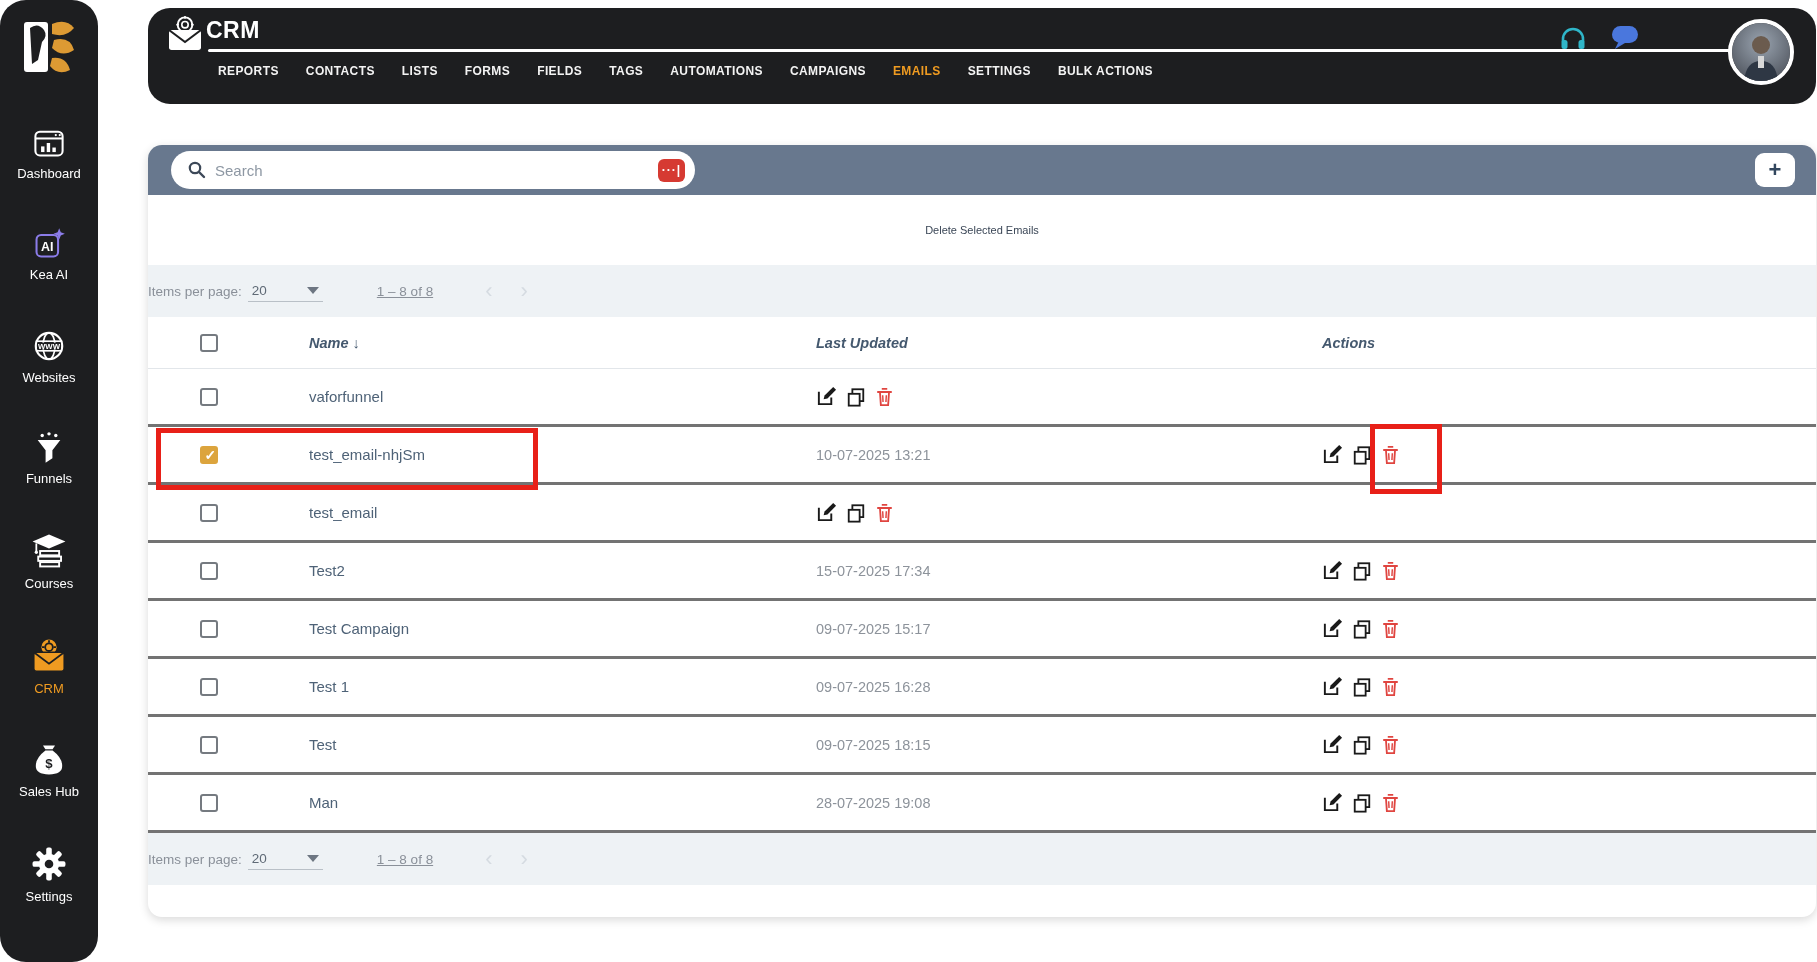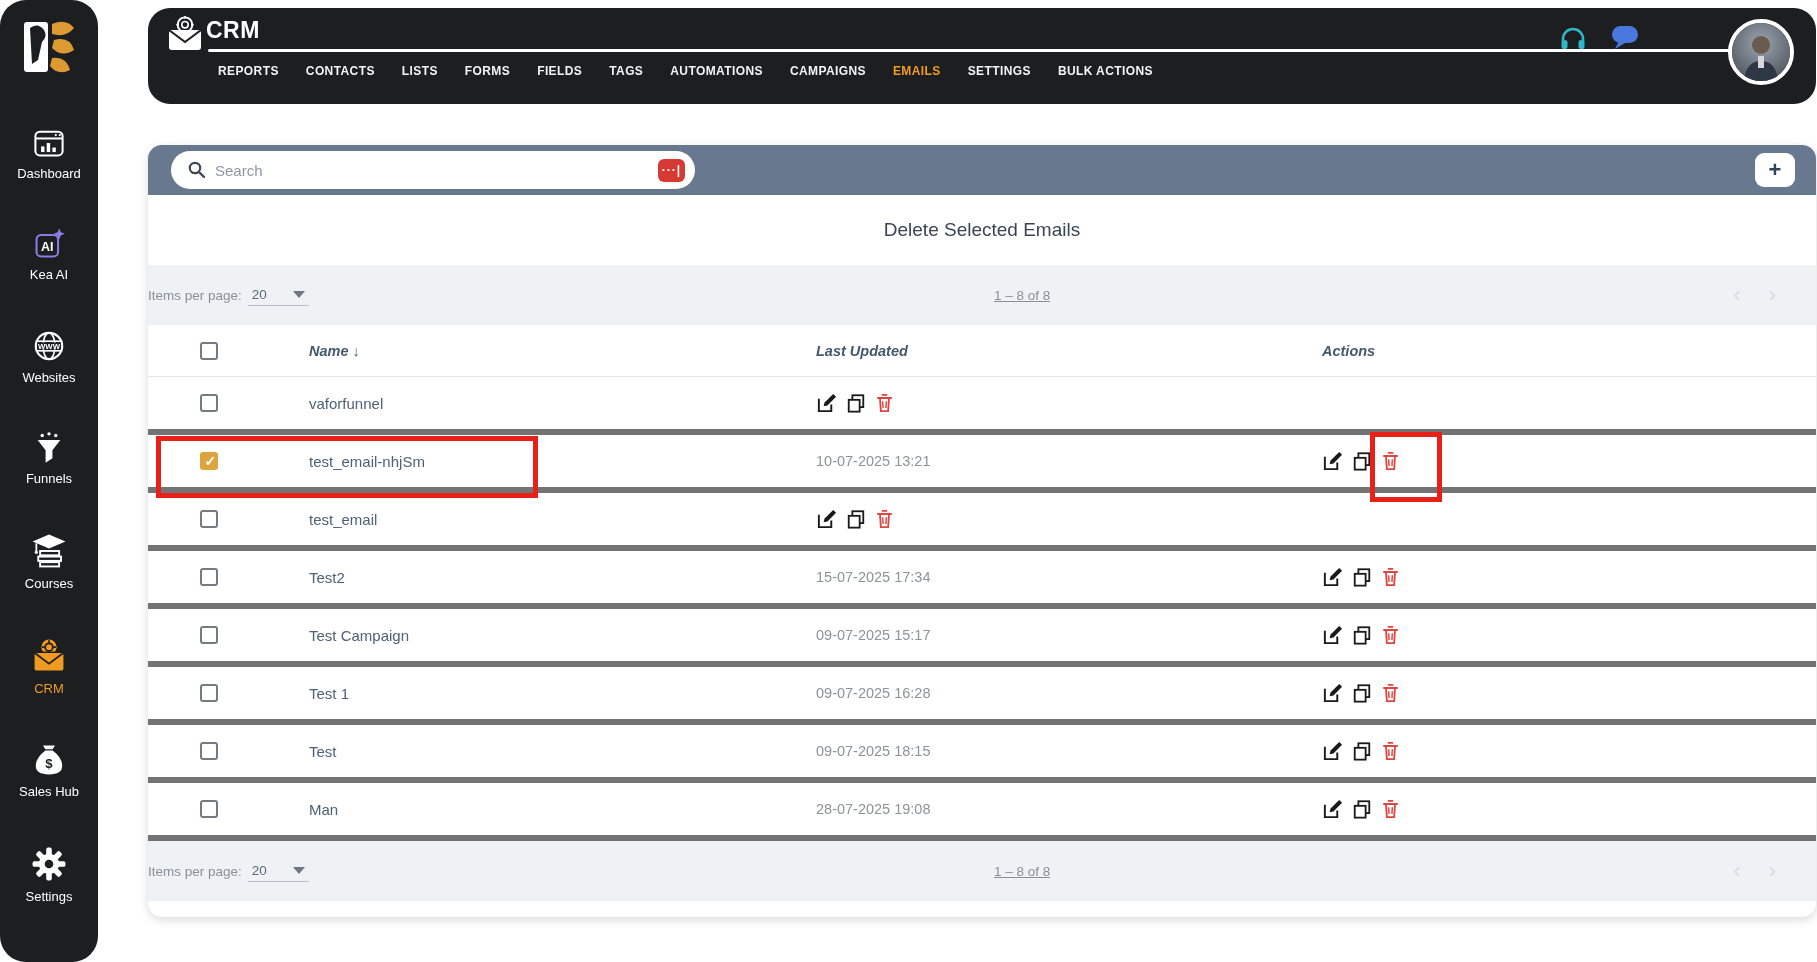--- a/index.html
+++ b/index.html
@@ -26,33 +26,33 @@
 
   
   .card { position:absolute; left:148px; top:145px; width:1668px; height:772px; background:#ffffff; border-radius:14px; box-shadow:0 3px 10px rgba(0,0,0,.15); overflow:hidden; }
   .toolbar { position:relative; height:50px; background:#68788e; }
   .search-pill { position:absolute; left:23px; top:6px; width:524px; height:38px; background:#ffffff; border-radius:19px; display:flex; align-items:center; padding:0 10px 0 16px; }
   .search-input { flex:1; border:none; outline:none; font-size:15px; color:#3c4858; background:transparent; font-family:"Liberation Sans",sans-serif; }
   .search-input::placeholder { color:#8d97a3; }
   .ext-chip { width:27px; height:23px; background:#d63a32; border-radius:6px; color:#fff; display:flex; align-items:center; justify-content:center; font-size:12px; font-weight:bold; letter-spacing:1px; cursor:pointer; }
   .add-btn { position:absolute; right:21px; top:8px; width:40px; height:34px; background:#ffffff; border-radius:9px; border:none; color:#32475e; font-size:22px; font-weight:bold; cursor:pointer; line-height:30px; }
   .delete-bar { height:70px; display:flex; align-items:center; justify-content:center; }
-  .delete-link { color:#3a4656; font-size:19px; cursor:pointer; }
-
-  .pagestrip { height:60px; background:#eef2f5; display:flex; align-items:center; justify-content:space-between; padding-right:40px; color:#8a9099; font-size:13.5px; }
+  .delete-link { color:#3a4656; font-size:11px; cursor:pointer; }
+
+  .pagestrip { height:52px; background:#eef2f5; display:flex; align-items:center; justify-content:flex-start; padding-right:40px; color:#8a9099; font-size:13.5px; }
   .ipp { display:flex; align-items:center; gap:6px; }
-  .ipp-select { display:flex; align-items:center; gap:26px; border-bottom:1px solid #b9c0c7; padding:2px 4px 3px 4px; cursor:pointer; color:#5f6a76; }
+  .ipp-select { display:flex; align-items:center; gap:40px; border-bottom:1px solid #b9c0c7; padding:2px 4px 3px 4px; cursor:pointer; color:#5f6a76; }
   .caret { width:0; height:0; border-left:6px solid transparent; border-right:6px solid transparent; border-top:7px solid #6d7682; }
   .range { margin-left:54px;text-decoration:underline; }
   .pg-arrows { margin-left:52px; display:flex; gap:28px; }
   .pg-arrow { color:#d5dbe1; font-size:22px; line-height:1; cursor:default; }
 
   
   .thead { display:flex; align-items:center; height:52px; border-bottom:1px solid #e2e6ea; }
-  .trow { display:flex; align-items:center; height:58px; border-bottom:6px solid #737373; position:relative; }
+  .trow { display:flex; align-items:center; height:58px; border-bottom:3px solid #737373; position:relative; }
   .col-check { width:18px; margin-left:52px; }
   .col-name { margin-left:91px; width:507px; font-size:15px; color:#4e6277; }
   .col-date { width:506px; font-size:14.5px; color:#8d939b; }
   .col-actions { display:flex; align-items:center; gap:9px; }
   .th { font-weight:bold; color:#44586e; font-size:14.5px;font-style:italic; }
   .checkbox { width:18px; height:18px; border:2px solid #757a80; border-radius:3px; background:#fff; cursor:pointer; position:relative; }
   .checkbox.checked { background:#dca43d; border-color:#dca43d; }
   .checkbox.checked::after { content:"\2713"; position:absolute; left:2.5px; top:-1px; color:#ffffff; font-size:14px; font-weight:bold; }
   .icon-btn { background:none; border:none; padding:0; cursor:pointer; display:flex; align-items:center; }
 

